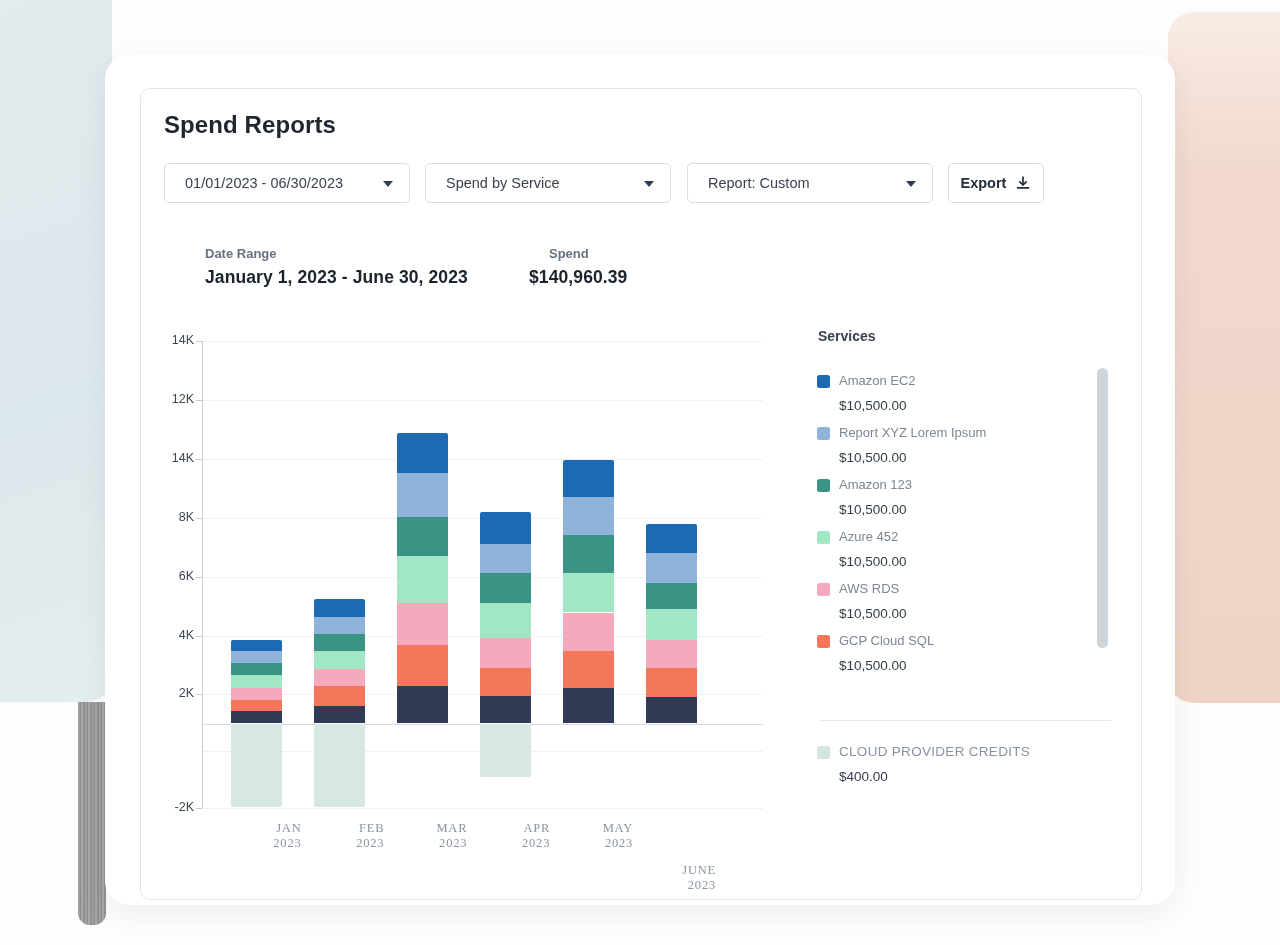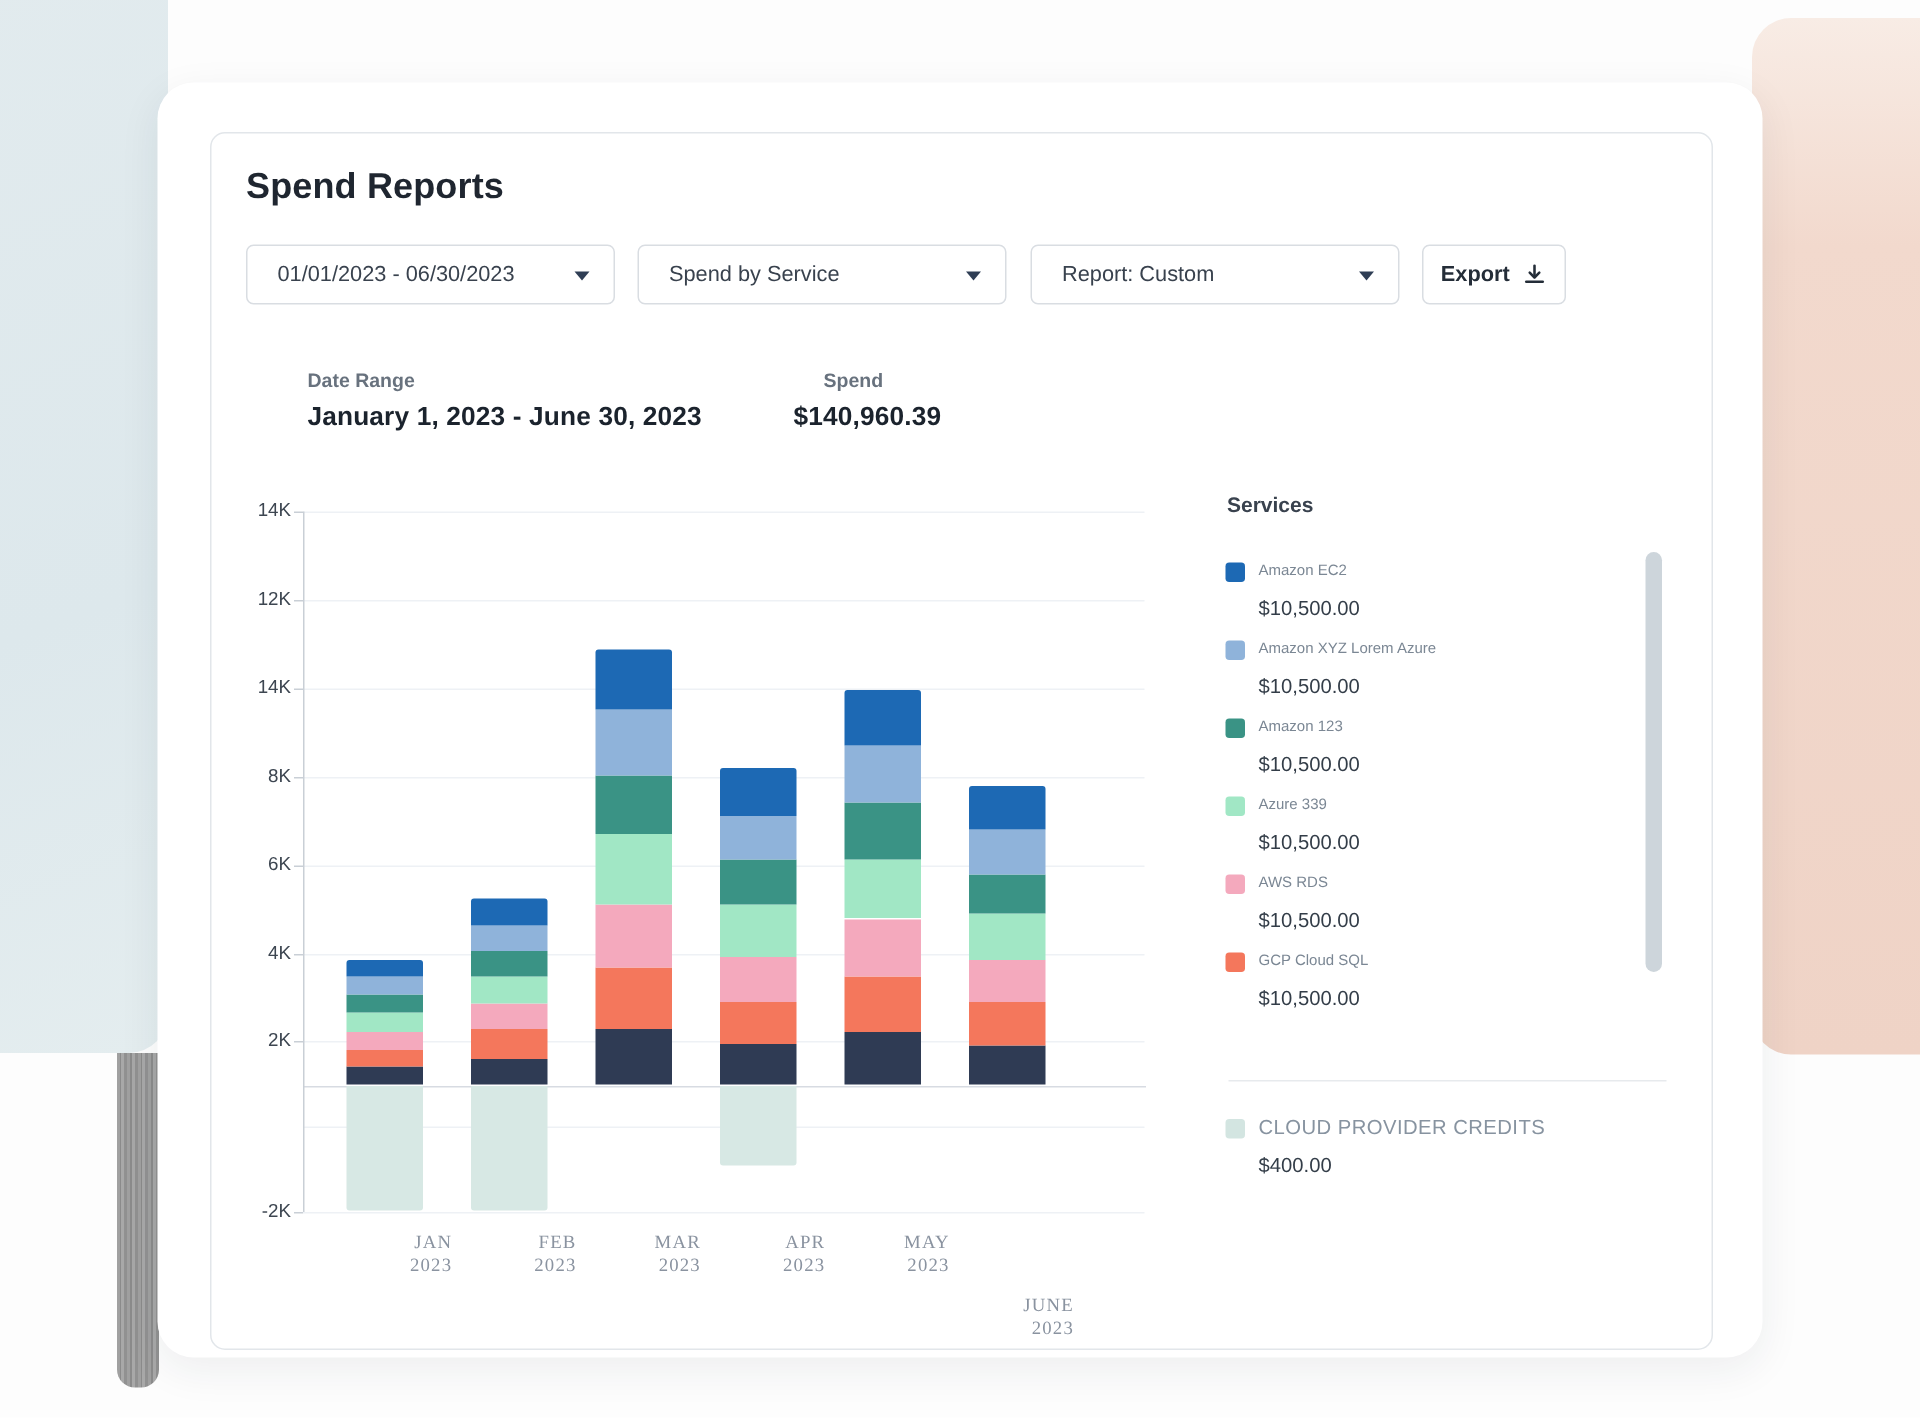--- a/index.html
+++ b/index.html
@@ -53,21 +53,21 @@
   .seg { position:absolute; }
   .seg.top-cap { border-radius:2px 2px 0 0; }
   .seg.credit { border-radius:0 0 2px 2px; }
 
   
   .legend-heading { position:absolute; left:677px; top:239px; font-size:14px; font-weight:700; color:#39424e; }
   .legend-list { position:absolute; left:676px; top:284px; width:280px; }
   .legend-item { margin-bottom:11px; cursor:pointer; }
   .legend-row { display:flex; align-items:center; gap:9px; height:16px; }
   .swatch { width:13px; height:13px; border-radius:2.5px; flex:0 0 13px; }
-  .legend-name { font-size:10px; color:#7b8794; line-height:16px; }
+  .legend-name { font-size:13px; color:#7b8794; line-height:16px; }
   .legend-amount { font-size:13.5px; color:#333d48; line-height:16px; margin:9px 0 0 22px; }
   .legend-scrollbar { position:absolute; left:956px; top:279px; width:11px; height:280px;
     border-radius:6px; background:#cdd5db; cursor:pointer; }
   .legend-divider { position:absolute; left:678px; top:631px; width:292px; height:1px; background:#e7eaed; }
   .credits-block { position:absolute; left:676px; top:655px; width:290px; }
   .credits-name { font-size:13.5px; color:#8793a0; letter-spacing:.3px; }
 </style>
 </head>
 <body>
 
@@ -211,35 +211,35 @@
           <div class="legend-item">
             <div class="legend-row">
               <span class="swatch" style="background: rgb(29, 105, 180);"></span>
               <span class="legend-name">Amazon EC2</span>
             </div>
             <div class="legend-amount">$10,500.00</div>
           </div>
           <div class="legend-item">
             <div class="legend-row">
               <span class="swatch" style="background: rgb(143, 179, 218);"></span>
-              <span class="legend-name">Amazon XYZ Lorem Azure</span>
+              <span class="legend-name">Report XYZ Lorem Ipsum</span>
             </div>
             <div class="legend-amount">$10,500.00</div>
           </div>
           <div class="legend-item">
             <div class="legend-row">
               <span class="swatch" style="background: rgb(58, 147, 133);"></span>
               <span class="legend-name">Amazon 123</span>
             </div>
             <div class="legend-amount">$10,500.00</div>
           </div>
           <div class="legend-item">
             <div class="legend-row">
               <span class="swatch" style="background: rgb(161, 231, 197);"></span>
-              <span class="legend-name">Azure 339</span>
+              <span class="legend-name">Azure 452</span>
             </div>
             <div class="legend-amount">$10,500.00</div>
           </div>
           <div class="legend-item">
             <div class="legend-row">
               <span class="swatch" style="background: rgb(244, 169, 189);"></span>
               <span class="legend-name">AWS RDS</span>
             </div>
             <div class="legend-amount">$10,500.00</div>
           </div>

